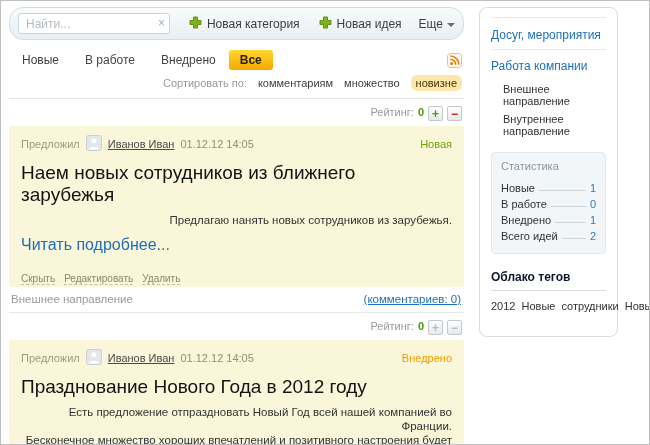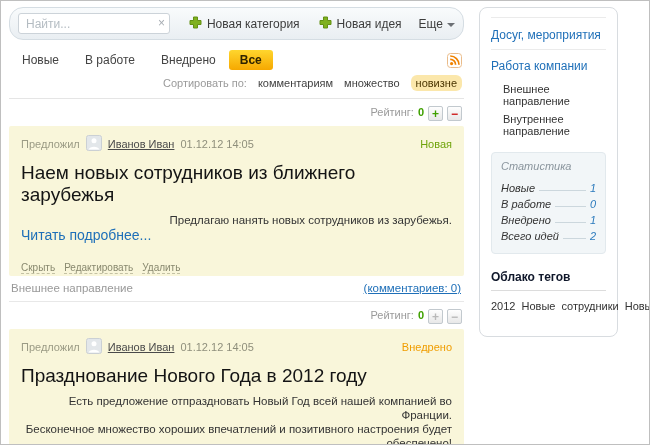--- a/index.html
+++ b/index.html
@@ -44,37 +44,37 @@
 
   .card { background:#f9f6da; border-radius:2px; padding:9px 12px 2px; }
   .card-head { display:flex; align-items:center; gap:6px; color:#9b9b85; }
   .card-author { color:#4a4a4a; text-decoration:underline; cursor:pointer; }
   .card-date { color:#8f8f7c; }
   .status { margin-left:auto; font-size:11px; }
   .status.new { color:#6fa30a; }
   .status.done { color:#f09d00; }
   .card-title { font-size:19px; color:#141414; margin:9px 0 7px; letter-spacing:0; cursor:pointer; }
   .card-body { font-size:11.5px; color:#333; line-height:14px;text-align:right; }
-  .read-more { display:inline-block; color:#1e6fb8; font-size:14px; margin:0 0 15px; cursor:pointer; }
+  .read-more { display:inline-block; color:#1e6fb8; font-size:16px; margin:9px 0 15px; cursor:pointer; }
   .card-actions { display:flex; gap:9px; font-size:10px; color:#88886e; margin-top:4px; }
   .card-actions span { border-bottom:1px dashed #c4c2a4; cursor:pointer; }
 
   .idea-footer { display:flex; justify-content:space-between; align-items:center;
     padding:6px 3px 7px 2px; border-bottom:1px solid #e8e8e8; }
   .footer-cat { color:#999; font-size:11.5px; }
   .footer-comments { color:#1e6fb8; text-decoration:underline; cursor:pointer; font-size:11.5px; }
 
   
   .sidebar { position:absolute; left:478px; top:6px; width:139px; border:1px solid #d8dce0; border-radius:8px;
     background:#fff; padding:9px 11px 24px; }
   .sb-divider { border-bottom:1px solid #ebebeb; margin:0 0 8px; }
   .sb-cat { color:#1e6fb8; font-size:12px; padding:2px 0 7px; cursor:pointer; }
   .sb-cat-divider { border-bottom:1px solid #ebebeb; margin:0 0 7px; }
   .sb-sub { color:#333; font-size:11px; padding:3px 0 3px 12px; cursor:pointer; }
-  .stats { background:#f2f6f8; border:1px solid #e2e9ed; border-radius:4px; padding:7px 9px 9px; margin:12px 0 0;font-style:italic; }
+  .stats { background:#f2f6f8; border:1px solid #e2e9ed; border-radius:4px; padding:7px 9px 9px; margin:12px 0 0; }
   .stats-title { color:#8a959d; margin-bottom:8px; }
   .stat-row { display:flex; align-items:flex-end; padding:2px 0; }
   .stat-label { color:#333; }
   .stat-leader { flex:1; border-bottom:1px solid #ccd7dd; margin:0 4px 3px; }
   .stat-value { color:#2d7bbd; }
   .tags-title { font-weight:bold; color:#0f172a; font-size:12px; margin:16px 0 6px; }
   .tags-divider { border-bottom:1px solid #dcdcdc; margin-bottom:9px; }
   .tags { color:#333; font-size:11px; }
   .tags span { margin-right:6px; cursor:pointer; }
 </style>

